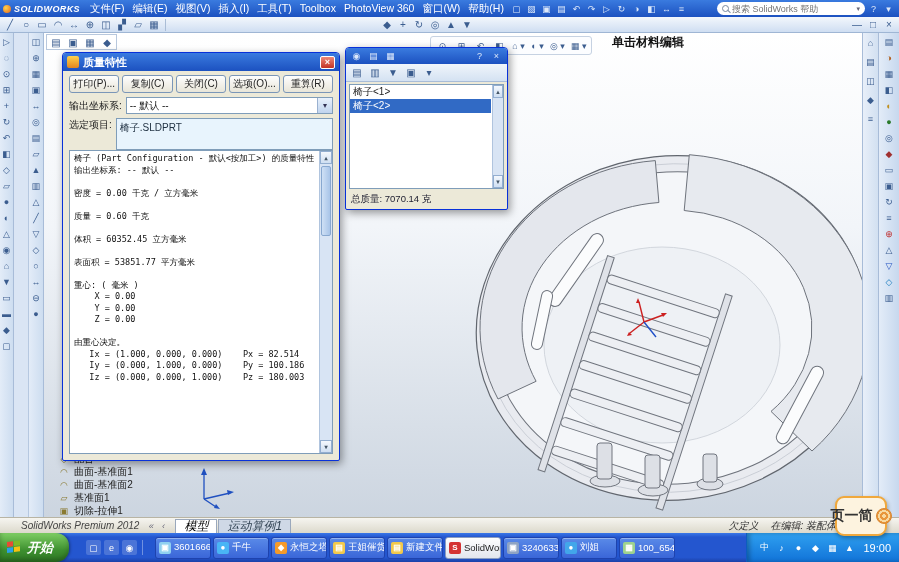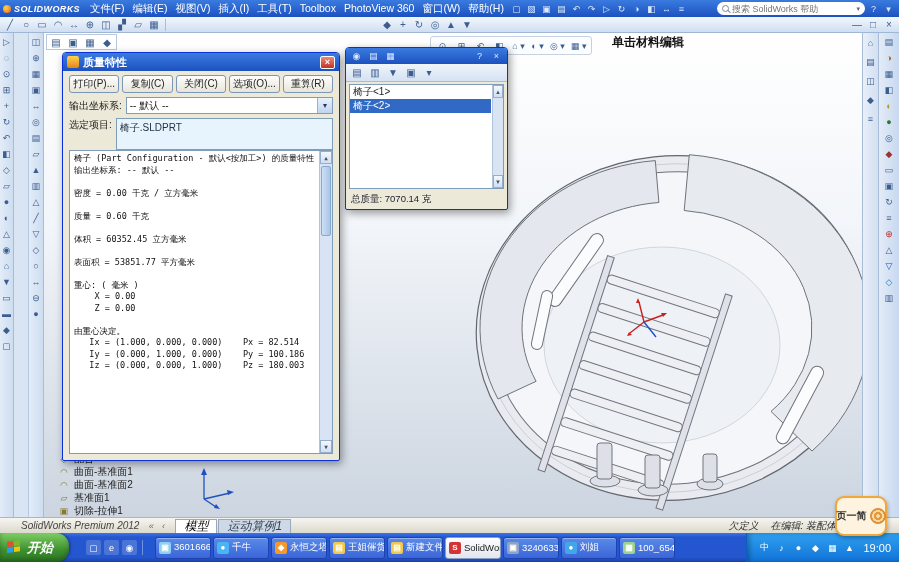--- a/index.html
+++ b/index.html
@@ -100,21 +100,21 @@
 .ql-icn{width:15px;height:15px;border-radius:2px;background:rgba(255,255,255,.18);color:#fff;font-size:9px;display:flex;align-items:center;justify-content:center;}
 .task-btn{width:56px;height:22px;border-radius:3px;background:linear-gradient(#5a8ae8,#3a66d8);border:1px solid #1e43ae;box-shadow:inset 0 1px 0 rgba(255,255,255,.35);color:#fff;font-size:9.5px;display:flex;align-items:center;gap:3px;padding:0 3px;overflow:hidden;white-space:nowrap;flex:none;}
 .task-btn.active{background:linear-gradient(#fdfdfd,#e2e6ee);color:#222;border-color:#8a9cc0;}
 .tb-ic{width:12px;height:12px;border-radius:2px;flex:none;display:flex;align-items:center;justify-content:center;font-size:8px;color:#fff;font-weight:bold;}
 .tray{margin-left:auto;height:29px;display:flex;align-items:center;gap:3px;padding:0 8px 0 10px;background:linear-gradient(#2fa0f0,#1173d8);border-left:1px solid #0d5cc0;box-shadow:inset 3px 0 4px rgba(0,0,0,.25);flex:none;}
 .tray-icn{width:14px;height:14px;font-size:9px;display:flex;align-items:center;justify-content:center;color:#fff;}
 .clock{font-size:11px;color:#fff;margin-left:4px;}
 
 
 #mascot{position:absolute;right:12px;bottom:26px;width:52px;height:40px;background:#fdf3df;border:2px solid #f0a83c;border-radius:9px;z-index:20;display:flex;align-items:center;justify-content:center;gap:3px;box-shadow:1px 2px 4px rgba(0,0,0,.3);}
-.m-label{font-size:10px;color:#333;font-weight:bold;white-space:nowrap;}
+.m-label{font-size:14px;color:#333;font-weight:bold;white-space:nowrap;}
 .swirl{width:16px;height:16px;border-radius:50%;border:1px solid #d8852f;background:repeating-radial-gradient(circle at 50% 50%,#f7d9a0 0 2px,#e8963c 2px 4px);flex:none;}
 </style>
 </head>
 <body>
 
 <header id="titlebar">
   <span class="logo">
     <i class="logo-mark"></i>
     <span>SOLIDWORKS</span>
   </span>
@@ -400,20 +400,21 @@
           <div class="rline">密度 = 0.00 千克 / 立方毫米</div>
           <div class="rline"></div>
           <div class="rline">质量 = 0.60 千克</div>
           <div class="rline"></div>
           <div class="rline">体积 = 60352.45 立方毫米</div>
           <div class="rline"></div>
           <div class="rline">表面积 = 53851.77 平方毫米</div>
           <div class="rline"></div>
           <div class="rline">重心: ( 毫米 )</div>
           <div class="rline">    X = 0.00</div>
+          <div class="rline">    Y = 0.00</div>
           <div class="rline">    Z = 0.00</div>
           <div class="rline"></div>
           <div class="rline">由重心决定。</div>
           <div class="rline">   Ix = (1.000, 0.000, 0.000)    Px = 82.514</div>
           <div class="rline">   Iy = (0.000, 1.000, 0.000)    Py = 100.186</div>
           <div class="rline">   Iz = (0.000, 0.000, 1.000)    Pz = 180.003</div>
           <div class="rline"></div>
       </div>
       <div class="vsb">
         <span class="sb-btn sb-up">▲</span>

